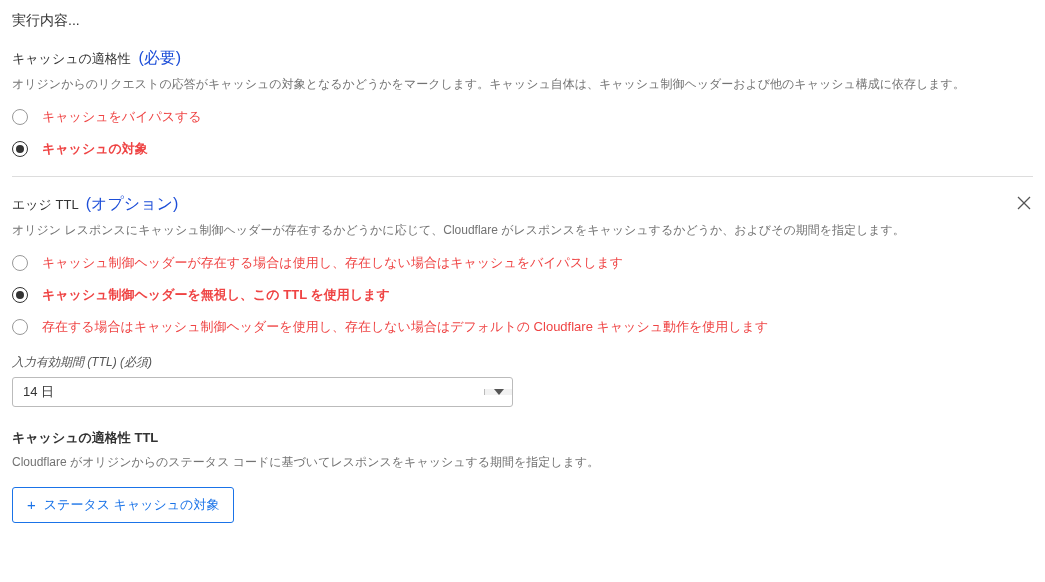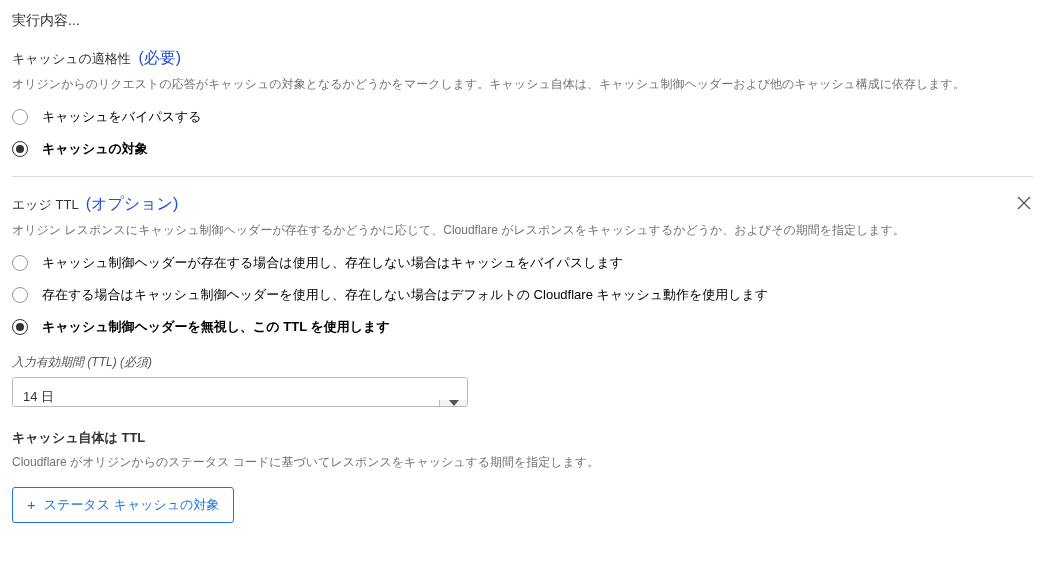--- a/index.html
+++ b/index.html
@@ -71,21 +71,21 @@
     }
     .radio.selected::after {
       content: "";
       width: 8px;
       height: 8px;
       border-radius: 50%;
       background: #333;
     }
     .radio-label {
       font-size: 13px;
-      color: #000000;
+      color: #ef4444;
     }
     .radio-row.selected .radio-label {
       font-weight: bold;
     }
     hr.divider {
       border: none;
       border-top: 1px solid #ddd;
       margin: 18px 0 16px 0;
     }
     .close-btn {
@@ -97,25 +97,25 @@
     }
     .field-label {
       font-size: 12px;
       color: #555;
       margin-top: 18px;
       margin-bottom: 6px;
       font-style: italic;
     }
     .select-wrap {
       display: flex;
-      width: 456px;
+      width: 501px;
       border: 1px solid #bbb;
       border-radius: 3px;
       height: 30px;
-      align-items: flex-end;
+      align-items: center;
       overflow: hidden;
     }
     .select-input {
       flex: 1;
       padding: 0 10px;
       display: flex;
       align-items: center;
       font-size: 13px;
       background: #fff;
     }
@@ -197,40 +197,40 @@
         </svg>
     </div>
   </div>
   <div class="section-desc">オリジン レスポンスにキャッシュ制御ヘッダーが存在するかどうかに応じて、Cloudflare がレスポンスをキャッシュするかどうか、およびその期間を指定します。</div>
 
   <div class="radio-group">
     <div class="radio-row">
       <div class="radio"></div>
       <div class="radio-label">キャッシュ制御ヘッダーが存在する場合は使用し、存在しない場合はキャッシュをバイパスします</div>
     </div>
+    <div class="radio-row selected">
+      <div class="radio selected"></div>
+      <div class="radio-label">キャッシュ制御ヘッダーを無視し、この TTL を使用します</div>
+    </div>
     <div class="radio-row">
       <div class="radio"></div>
       <div class="radio-label">存在する場合はキャッシュ制御ヘッダーを使用し、存在しない場合はデフォルトの Cloudflare キャッシュ動作を使用します</div>
-    </div>
-    <div class="radio-row selected">
-      <div class="radio selected"></div>
-      <div class="radio-label">キャッシュ制御ヘッダーを無視し、この TTL を使用します</div>
     </div>
   </div>
 
   <div class="field-label">入力有効期間 (TTL) (必須)</div>
   <div class="select-wrap">
     <div class="select-input">14 日</div>
     <div class="select-caret">
       <svg viewBox="0 0 10 6">
           <path d="M0 0 L5 6 L10 0 Z" fill="#555"></path>
         </svg>
     </div>
   </div>
 
-  <div class="sub-title">キャッシュ自体は TTL</div>
+  <div class="sub-title">キャッシュの適格性 TTL</div>
   <div class="section-desc" style="margin-bottom:0">Cloudflare がオリジンからのステータス コードに基づいてレスポンスをキャッシュする期間を指定します。</div>
 
   <button class="outline-btn">
     <span class="plus-icon">+</span>
     <span>ステータス キャッシュの対象</span>
   </button>
 </div>
 
 </body></html>

